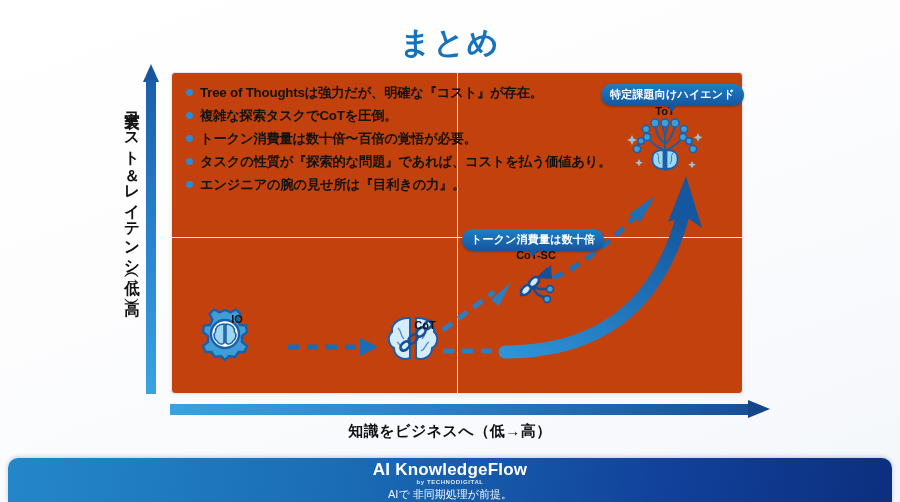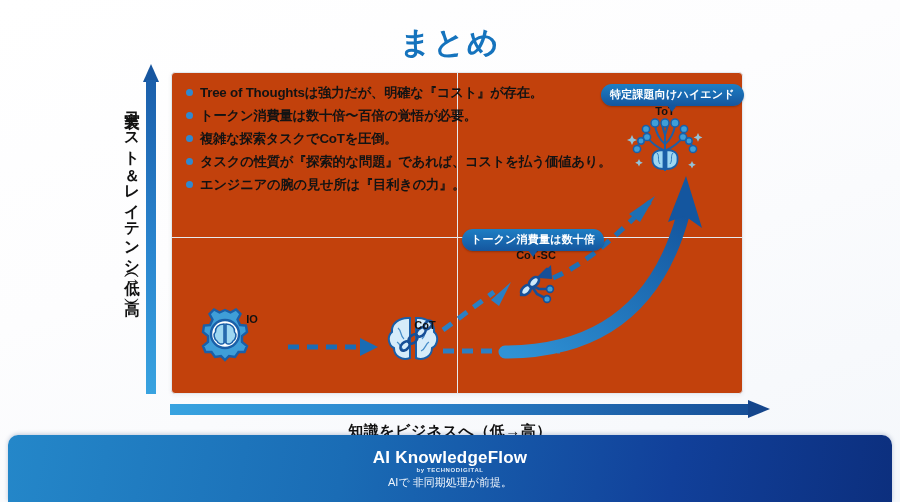--- a/index.html
+++ b/index.html
@@ -59,21 +59,21 @@
     background:#2f88d0;margin:6px 7px 0 0;
   }
   .bullet .txt{
     font-size:13.3px;font-weight:bold;color:#131313;line-height:1.5;
     letter-spacing:-.2px;white-space:nowrap;
   }
 
   
   .node{position:absolute;text-align:center;}
   .node .cap{font-size:11px;font-weight:bold;color:#111;line-height:1.12;margin-top:1px;}
-  #node-io{left:192px;top:312px;width:120px;text-align:center;}
+  #node-io{left:177px;top:312px;width:120px;text-align:center;}
   #node-cot{left:375px;top:318px;width:100px;}
   #node-cotsc{left:486px;top:248px;width:100px;}
   #node-tot{left:610px;top:104px;width:110px;}
 
   
   .badge{
     position:absolute;color:#fff;font-size:11px;font-weight:bold;
     padding:3px 9px 4px;border-radius:11px;letter-spacing:.2px;white-space:nowrap;
     background:linear-gradient(to bottom,#1d7ec4 0%,#15569e 100%);
     box-shadow:0 1px 2px rgba(0,0,0,.25);
@@ -84,21 +84,21 @@
     border-top:7px solid #15569e;
   }
   #badge-tot{left:601px;top:84px;}
   #badge-cotsc{left:462px;top:229px;}
 
   
   svg.layer{position:absolute;left:0;top:0;width:900px;height:502px;pointer-events:none;}
 
   
   .footer{
-    position:absolute;left:8px;right:8px;bottom:0;height:67px;border-radius:10px 10px 0 0;
+    position:absolute;left:8px;right:8px;bottom:0;height:44px;border-radius:10px 10px 0 0;
     background:linear-gradient(100deg,#2487c9 0%,#1a6cb5 38%,#11409a 75%,#0c2f7e 100%);
     display:flex;flex-direction:column;align-items:center;justify-content:center;
     box-shadow:0 -1px 4px rgba(20,50,110,.25);
   }
   .footer .brand{
     font-size:17px;font-weight:bold;color:#fff;letter-spacing:.2px;line-height:1;
     position:relative;
   }
   .footer .by{
     font-size:6px;font-weight:bold;color:#dce9f7;letter-spacing:.6px;
@@ -129,25 +129,25 @@
     <div class="grid-v"></div>
     <div class="grid-h"></div>
 
     <div class="bullets">
       <div class="bullet">
         <span class="dot"></span>
         <span class="txt">Tree of Thoughtsは強力だが、明確な『コスト』が存在。</span>
       </div>
       <div class="bullet">
         <span class="dot"></span>
+        <span class="txt">複雑な探索タスクでCoTを圧倒。</span>
+      </div>
+      <div class="bullet">
+        <span class="dot"></span>
         <span class="txt">トークン消費量は数十倍〜百倍の覚悟が必要。</span>
-      </div>
-      <div class="bullet">
-        <span class="dot"></span>
-        <span class="txt">複雑な探索タスクでCoTを圧倒。</span>
       </div>
       <div class="bullet">
         <span class="dot"></span>
         <span class="txt">タスクの性質が『探索的な問題』であれば、コストを払う価値あり。</span>
       </div>
       <div class="bullet">
         <span class="dot"></span>
         <span class="txt">エンジニアの腕の見せ所は『目利きの力』。</span>
       </div>
     </div>

